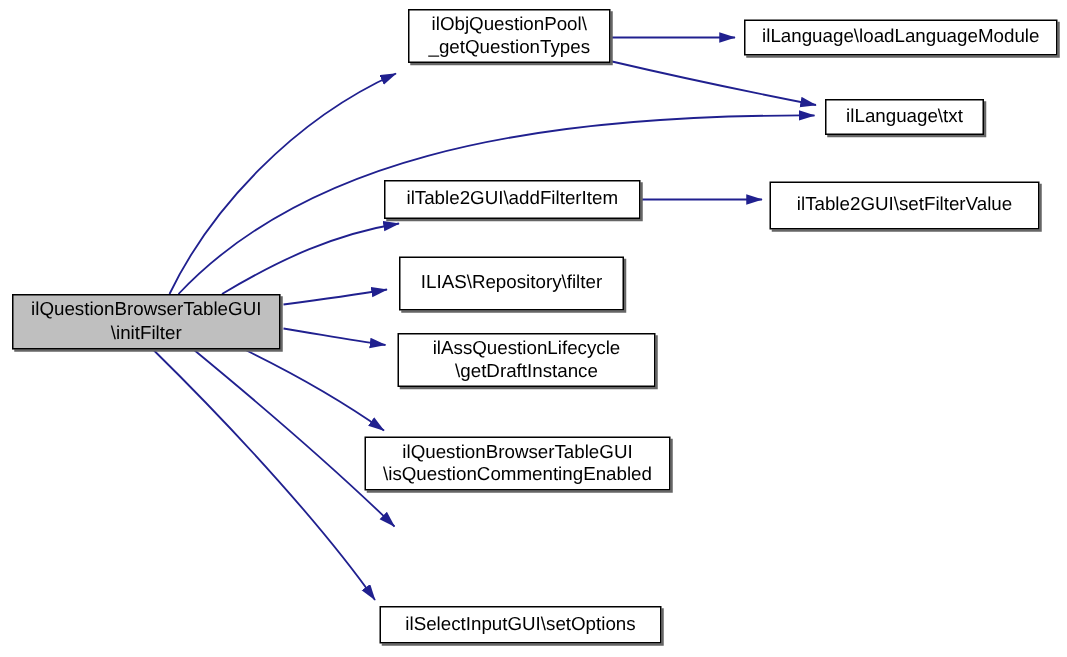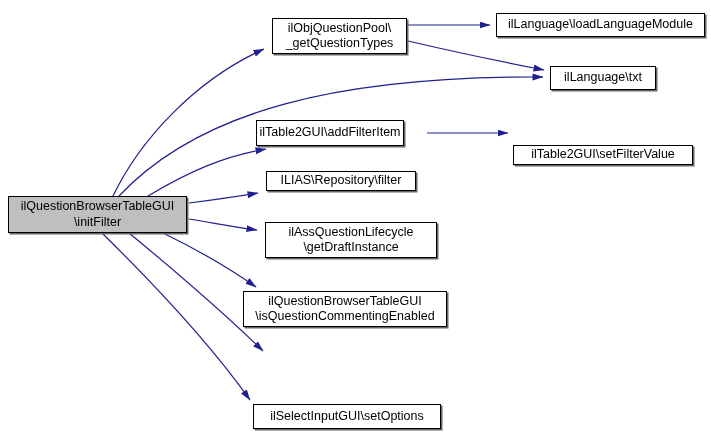--- a/index.html
+++ b/index.html
@@ -31,26 +31,26 @@
     line-height: 15.5px;
     white-space: pre-line;
     cursor: pointer;
   }
   .node.hl {
     background: #bfbfbf;
     cursor: default;
   }
   
   #n-initfilter      { left:   8px; top: 196px; width: 179px; height: 37px; }
-  #n-getqtypes       { left: 272px; top:   18px; width: 135px; height: 36px; }
+  #n-getqtypes       { left: 272px; top:   6px; width: 135px; height: 36px; }
   #n-loadlangmodule  { left: 496px; top:  13px; width: 209px; height: 24px; }
   #n-txt             { left: 550px; top:  66px; width: 106px; height: 24px; }
-  #n-addfilteritem   { left: 256px; top: 120px; width: 148px; height: 26px; }
-  #n-setfiltervalue  { left: 513px; top: 121px; width: 180px; height: 20px; margin-top: 24px; }
-  #n-repo-filter     { left: 266px; top: 171px; width: 150px; height: 20px; }
+  #n-addfilteritem   { left: 256px; top: 120px; width: 171px; height: 26px; }
+  #n-setfiltervalue  { left: 513px; top: 121px; width: 180px; height: 32px; }
+  #n-repo-filter     { left: 266px; top: 171px; width: 150px; height: 36px; }
   #n-getdraft        { left: 265px; top: 222px; width: 172px; height: 36px; }
   #n-iscommenting    { left: 243px; top: 291px; width: 204px; height: 36px; }
   #n-repo-lng        { left: 270px; top: 356px; width: 143px; height: 24px; }
   #n-setoptions      { left: 253px; top: 404px; width: 188px; height: 25px; }
   .edge {
     fill: none;
     stroke: #20208f;
     stroke-width: 1.2;
   }
 </style>

